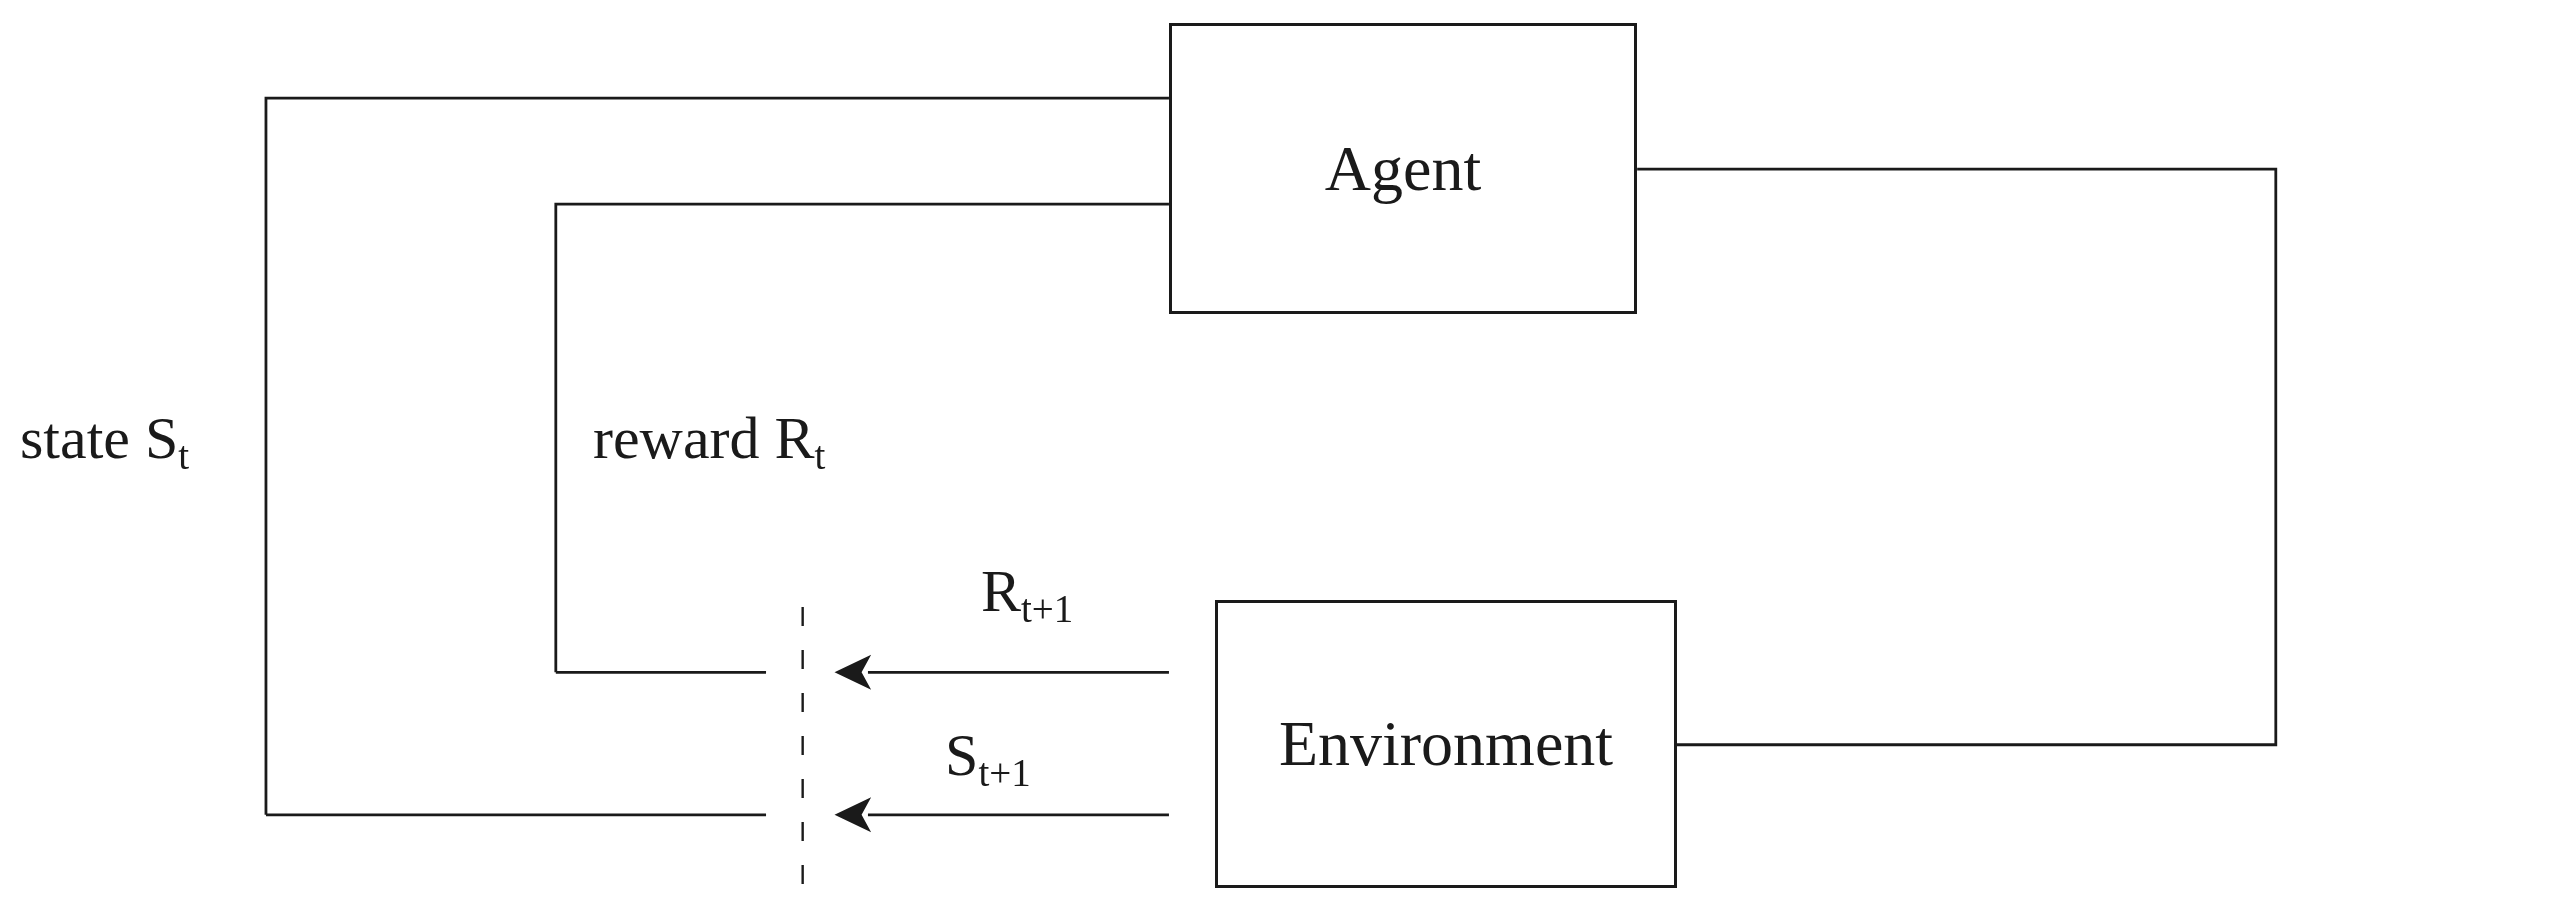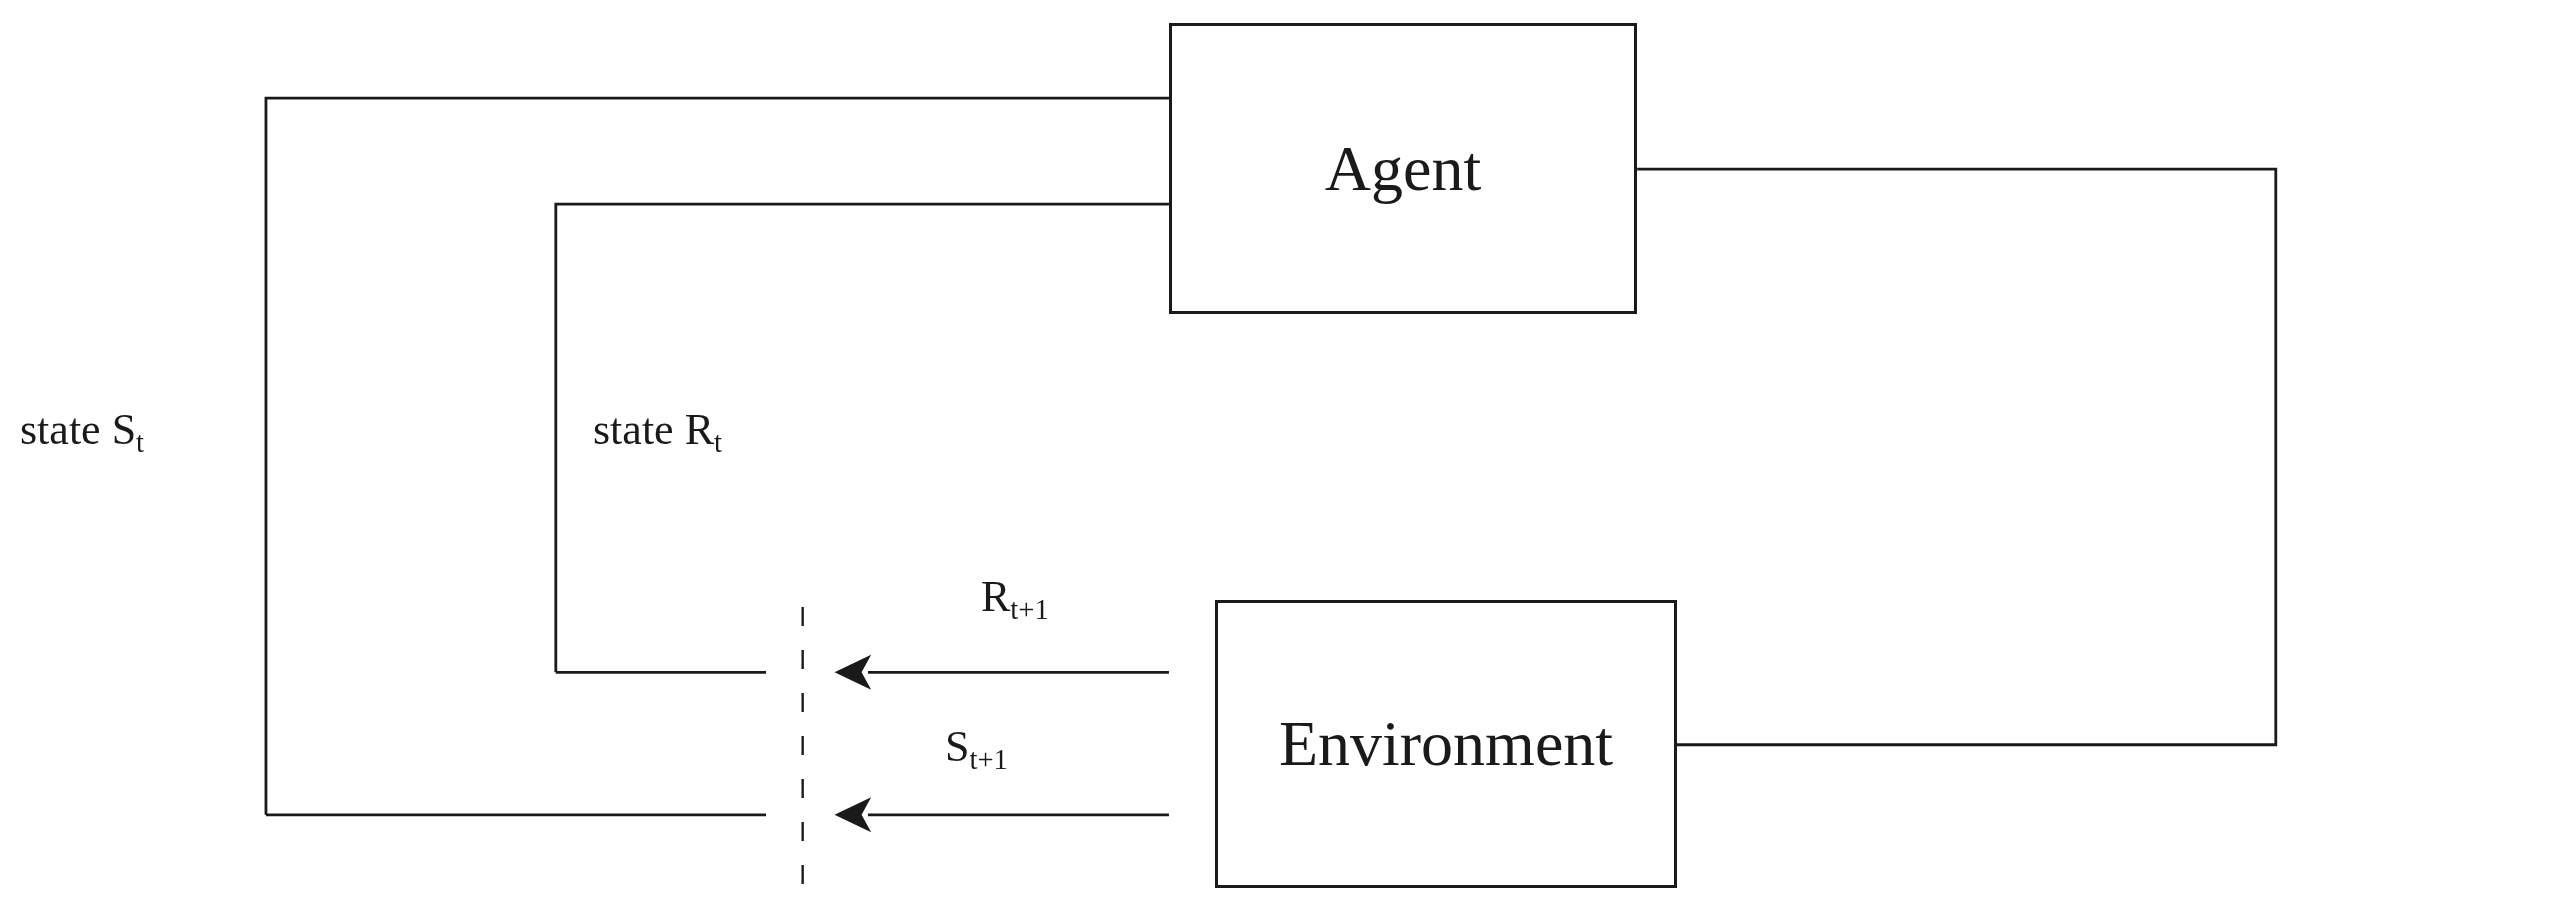--- a/index.html
+++ b/index.html
@@ -45,33 +45,33 @@
     align-items:center;
     justify-content:center;
     font-size:64px;
     line-height:1;
     white-space:nowrap;
   }
   .node.agent{left:1169px;top:23px;width:468px;height:291px;}
   .node.env{left:1169px;top:600px;width:462px;height:288px;margin-left:46px;}
   .edge-label{
     position:absolute;
-    font-size:44px;
+    font-size:60px;
     line-height:1;
     white-space:nowrap;
     font-family:Liberation Serif, serif;
   }
   .edge-label .sub{
     font-size:0.65em;
     vertical-align:-0.28em;
   }
   .label-state{left:20px;top:408px;}
   .label-reward{left:593px;top:408px;}
   .label-action{left:2313px;top:408px;}
-  .label-reward-next{left:981px;top:575px;}
+  .label-reward-next{left:981px;top:561px;}
   .label-state-next{left:945px;top:725px;}
 </style>
 </head>
 <body>
 
 <div class="canvas">
 
   <svg class="wires" viewBox="0 0 3235 1151" xmlns="http://www.w3.org/2000/svg">
 
     <path class="wire" d="M334,1023 L334,123 L1468,123"></path>
@@ -100,21 +100,21 @@
 
   <div class="node env">
     <span>Environment</span>
   </div>
 
   <div class="edge-label label-state">
     <span>state S</span><span class="sub">t</span>
   </div>
 
   <div class="edge-label label-reward">
-    <span>state R</span><span class="sub">t</span>
+    <span>reward R</span><span class="sub">t</span>
   </div>
 
 
   <div class="edge-label label-reward-next">
     <span>R</span><span class="sub">t+1</span>
   </div>
 
   <div class="edge-label label-state-next">
     <span>S</span><span class="sub">t+1</span>
   </div>

